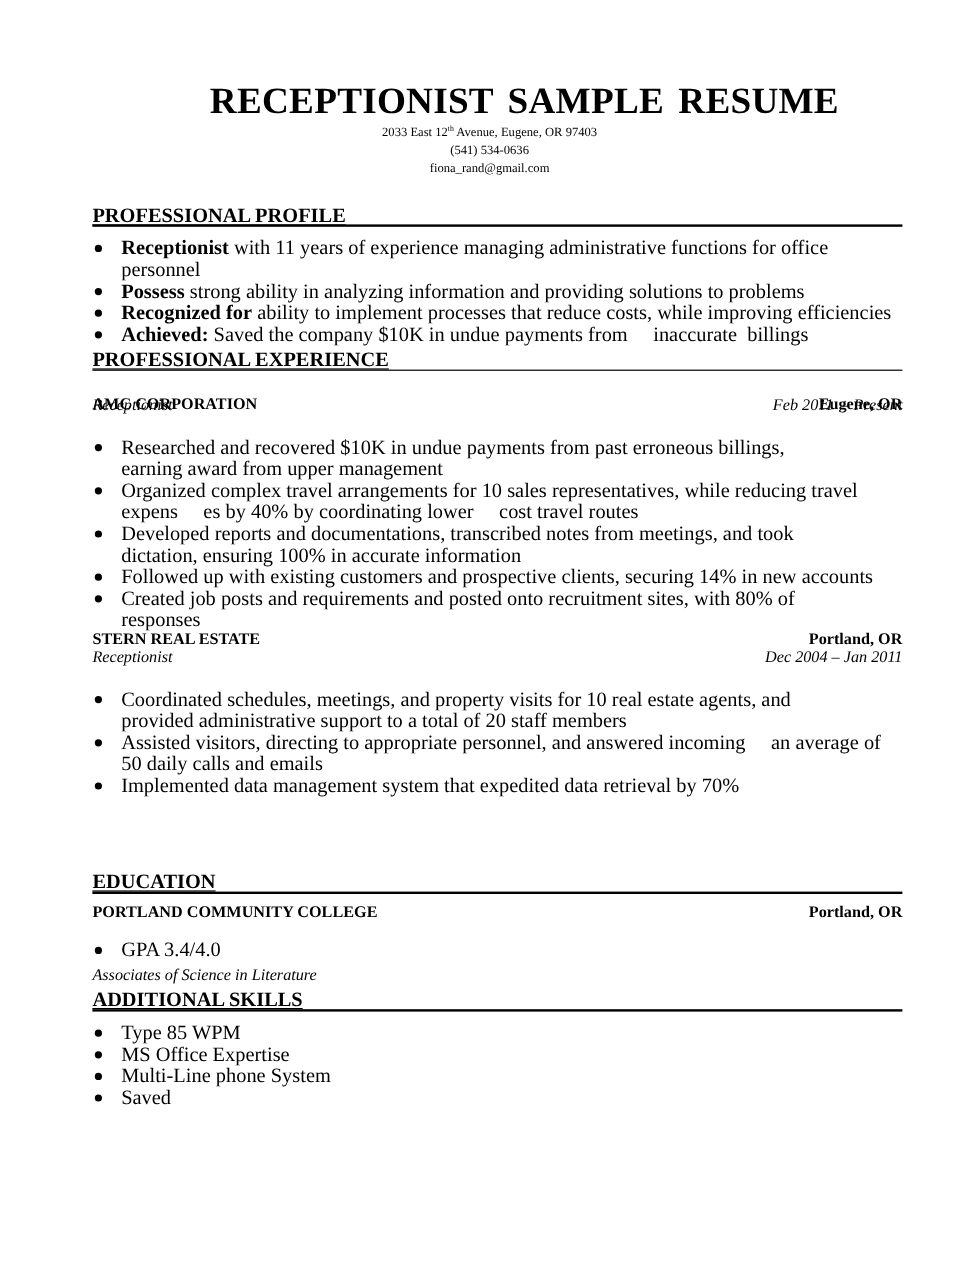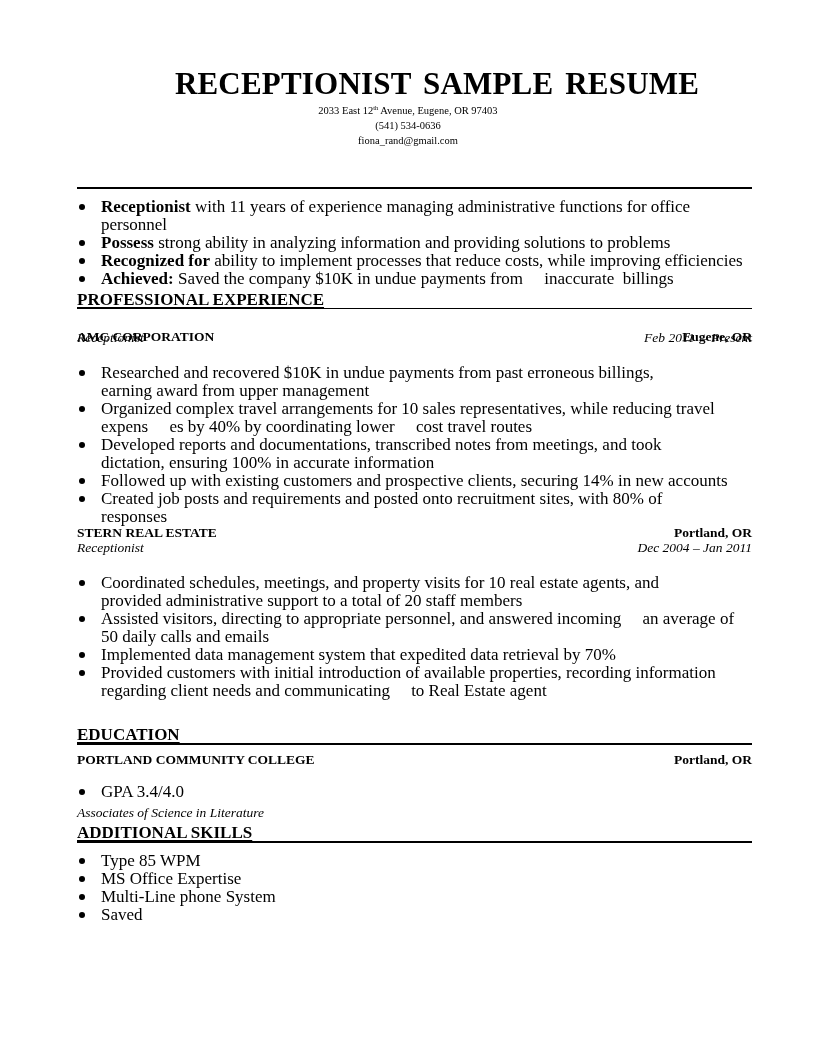--- a/index.html
+++ b/index.html
@@ -100,20 +100,21 @@
 </head>
 <body>
 
 <div class="page">
 
   <div class="title">RECEPTIONIST  SAMPLE RESUME</div>
   <div class="contact" style="top:104px;"><span>2033 East 12</span><sup>th</sup><span> Avenue, Eugene, OR 97403</span></div>
   <div class="contact" style="top:119px;">(541) 534-0636</div>
   <div class="contact" style="top:134px;">fiona_rand@gmail.com</div>
 
+  <div class="section-head" style="top:171px;">PROFESSIONAL PROFILE</div>
   <div class="rule" style="top:187px;"></div>
   <ul class="bullets" style="top:198px;">
     <li><span class="dot"></span><span class="lead">Receptionist</span><span> with 11 years of experience managing administrative functions for office personnel</span></li>
     <li><span class="dot"></span><span class="lead">Possess</span><span> strong ability in analyzing information and providing solutions to problems</span></li>
     <li><span class="dot"></span><span class="lead">Recognized for</span><span> ability to implement processes that reduce costs, while improving efficiencies</span></li>
     <li style="white-space:pre;"><span class="dot"></span><span class="lead">Achieved:</span><span> Saved the company $10K in undue payments from     inaccurate  billings</span></li>
   </ul>
 
   <div class="section-head" style="top:291px;">PROFESSIONAL EXPERIENCE</div>
   <div class="rule thin" style="top:308px;"></div>
@@ -139,21 +140,20 @@
     <span class="loc">Portland, OR</span>
   </div>
   <div class="row italic" style="top:540px;">
     <span>Receptionist</span>
     <span>Dec 2004 – Jan 2011</span>
   </div>
   <ul class="bullets" style="top:574px; width:660px;">
     <li style="width:600px;"><span class="dot"></span><span>Coordinated schedules, meetings, and property visits for 10 real estate agents, and provided administrative support to a total of 20 staff members</span></li>
     <li style="white-space:pre-wrap; width:650px;"><span class="dot"></span><span>Assisted visitors, directing to appropriate personnel, and answered incoming     an average of 50 daily calls and emails</span></li>
     <li><span class="dot"></span><span>Implemented data management system that expedited data retrieval by 70%</span></li>
-    <li style="white-space:pre-wrap;"><span class="dot"></span><span>Provided customers with initial introduction of available properties, recording information regarding client needs and communicating     to Real Estate agent</span></li>
   </ul>
 
   <div class="section-head" style="top:726px;">EDUCATION</div>
   <div class="rule" style="top:743px;"></div>
   <div class="row" style="top:752px;">
     <span class="org">PORTLAND COMMUNITY COLLEGE</span>
     <span class="loc">Portland, OR</span>
   </div>
   <div class="row italic" style="top:767px;margin-top:38px;">
     <span>Associates of Science in Literature</span>

